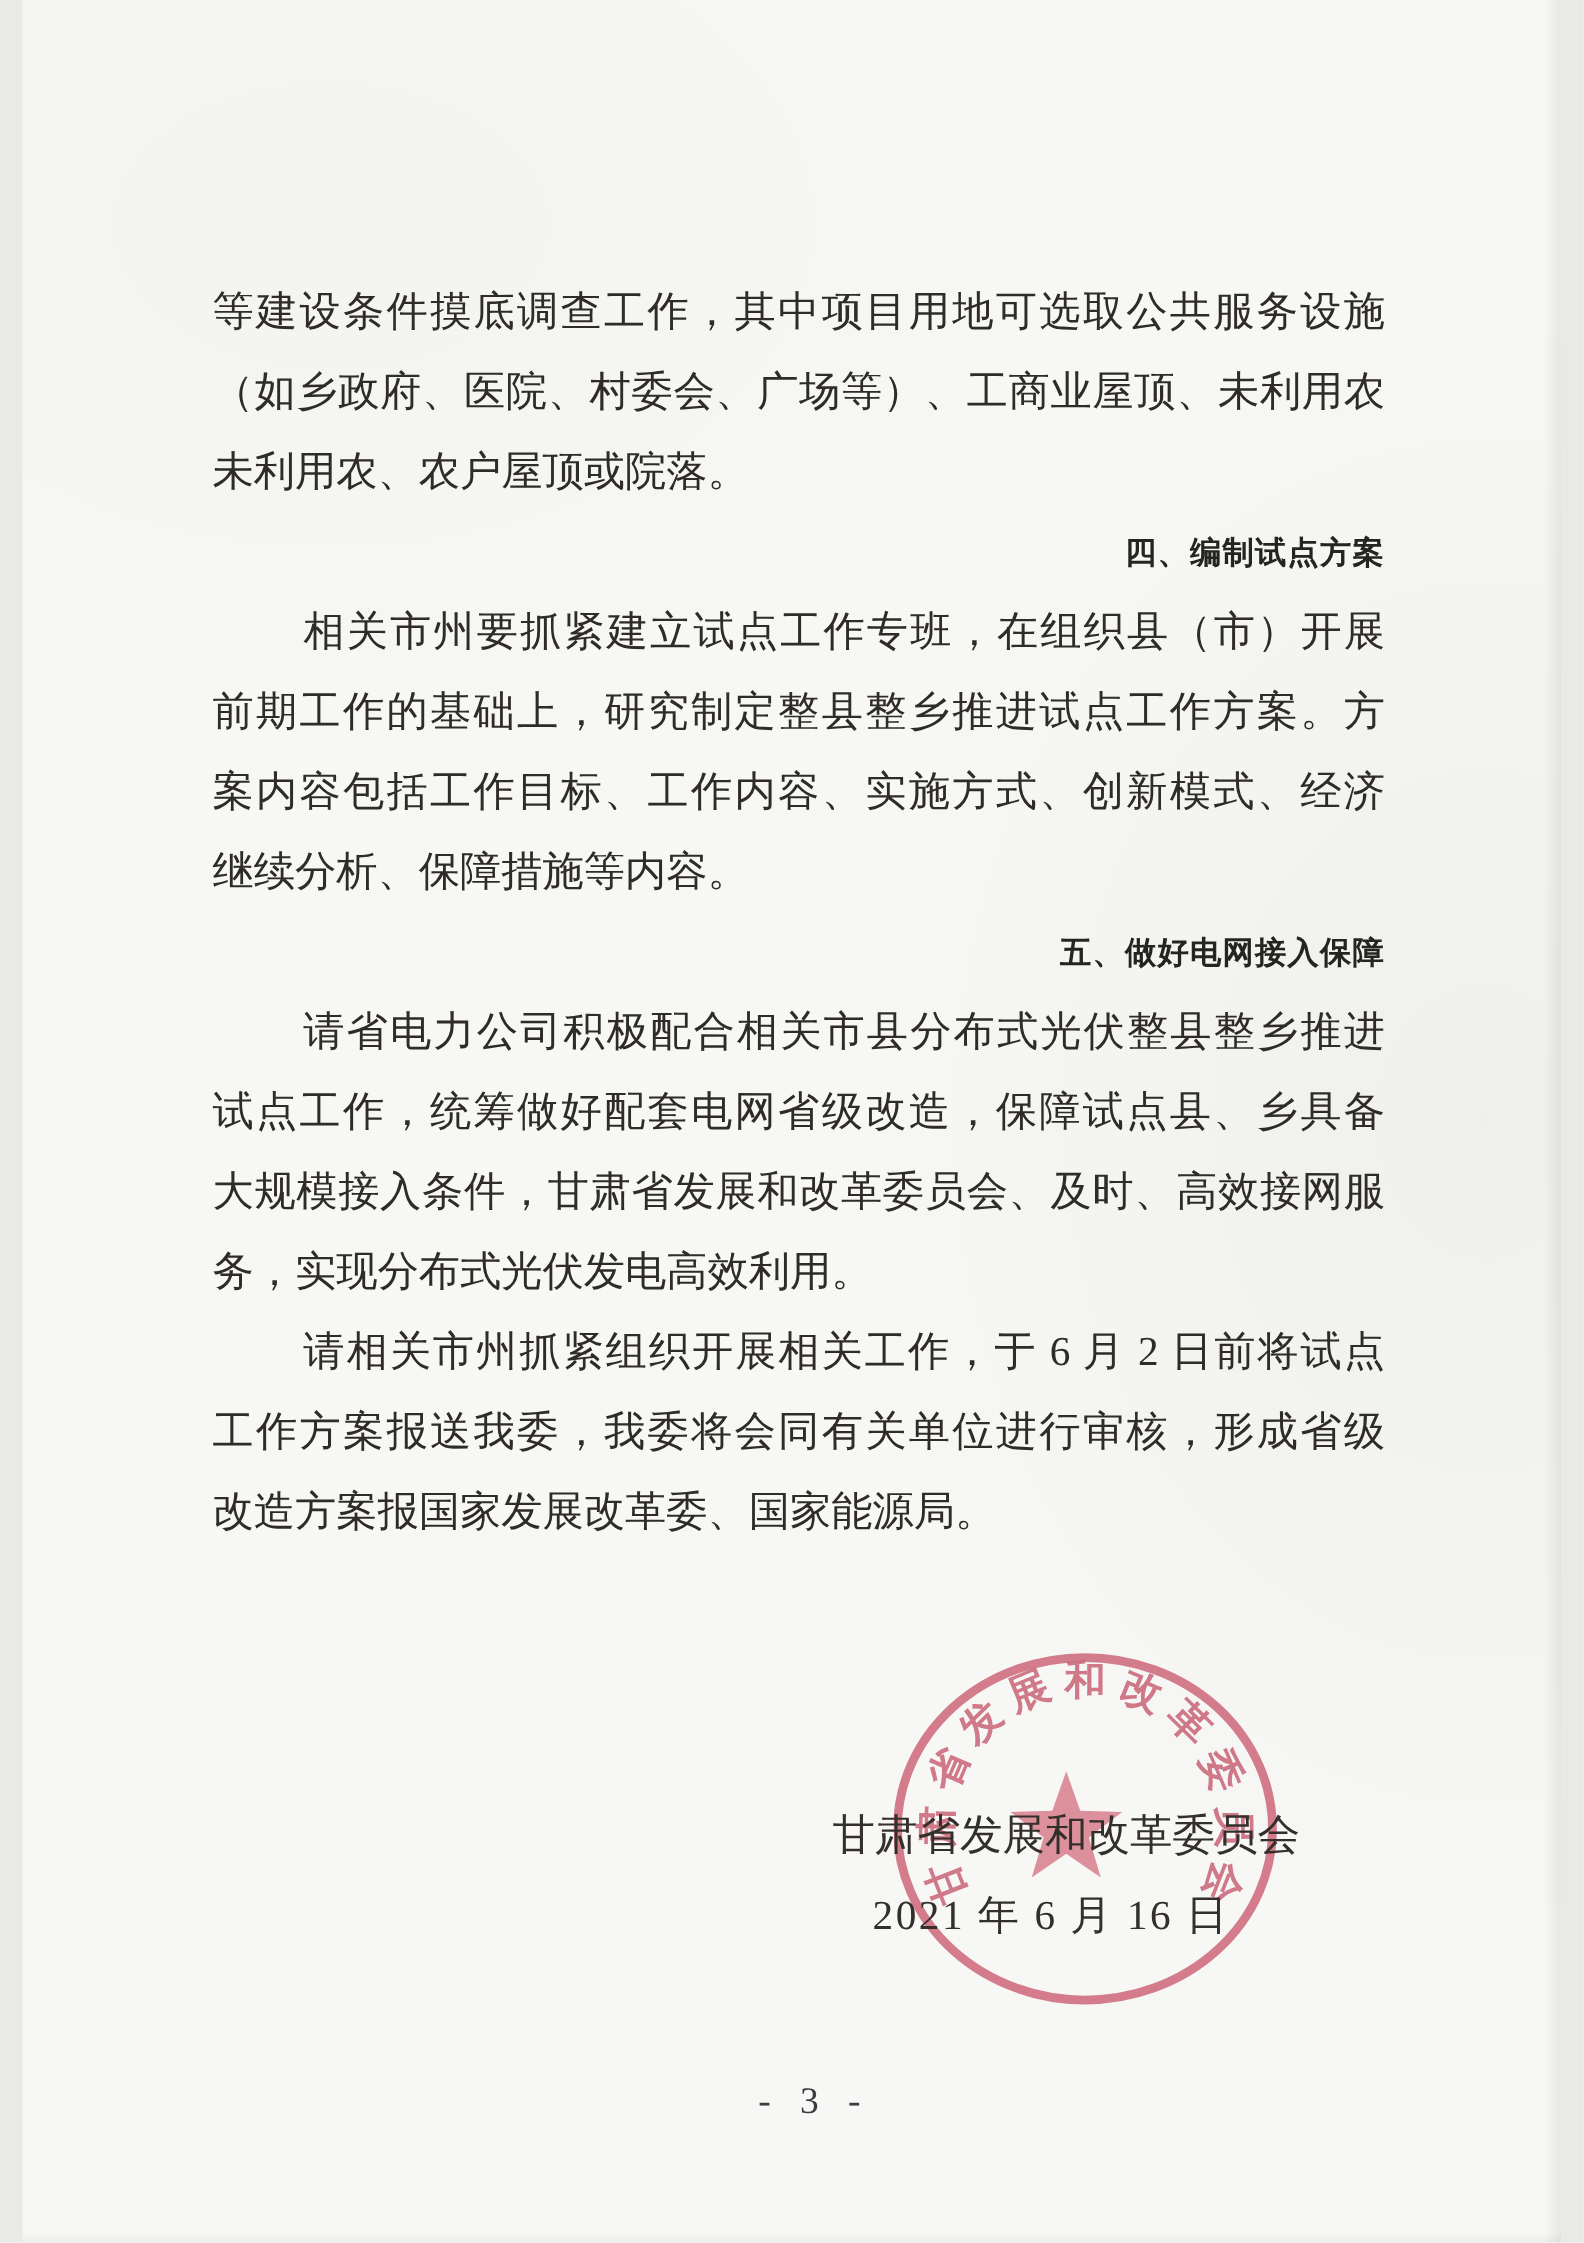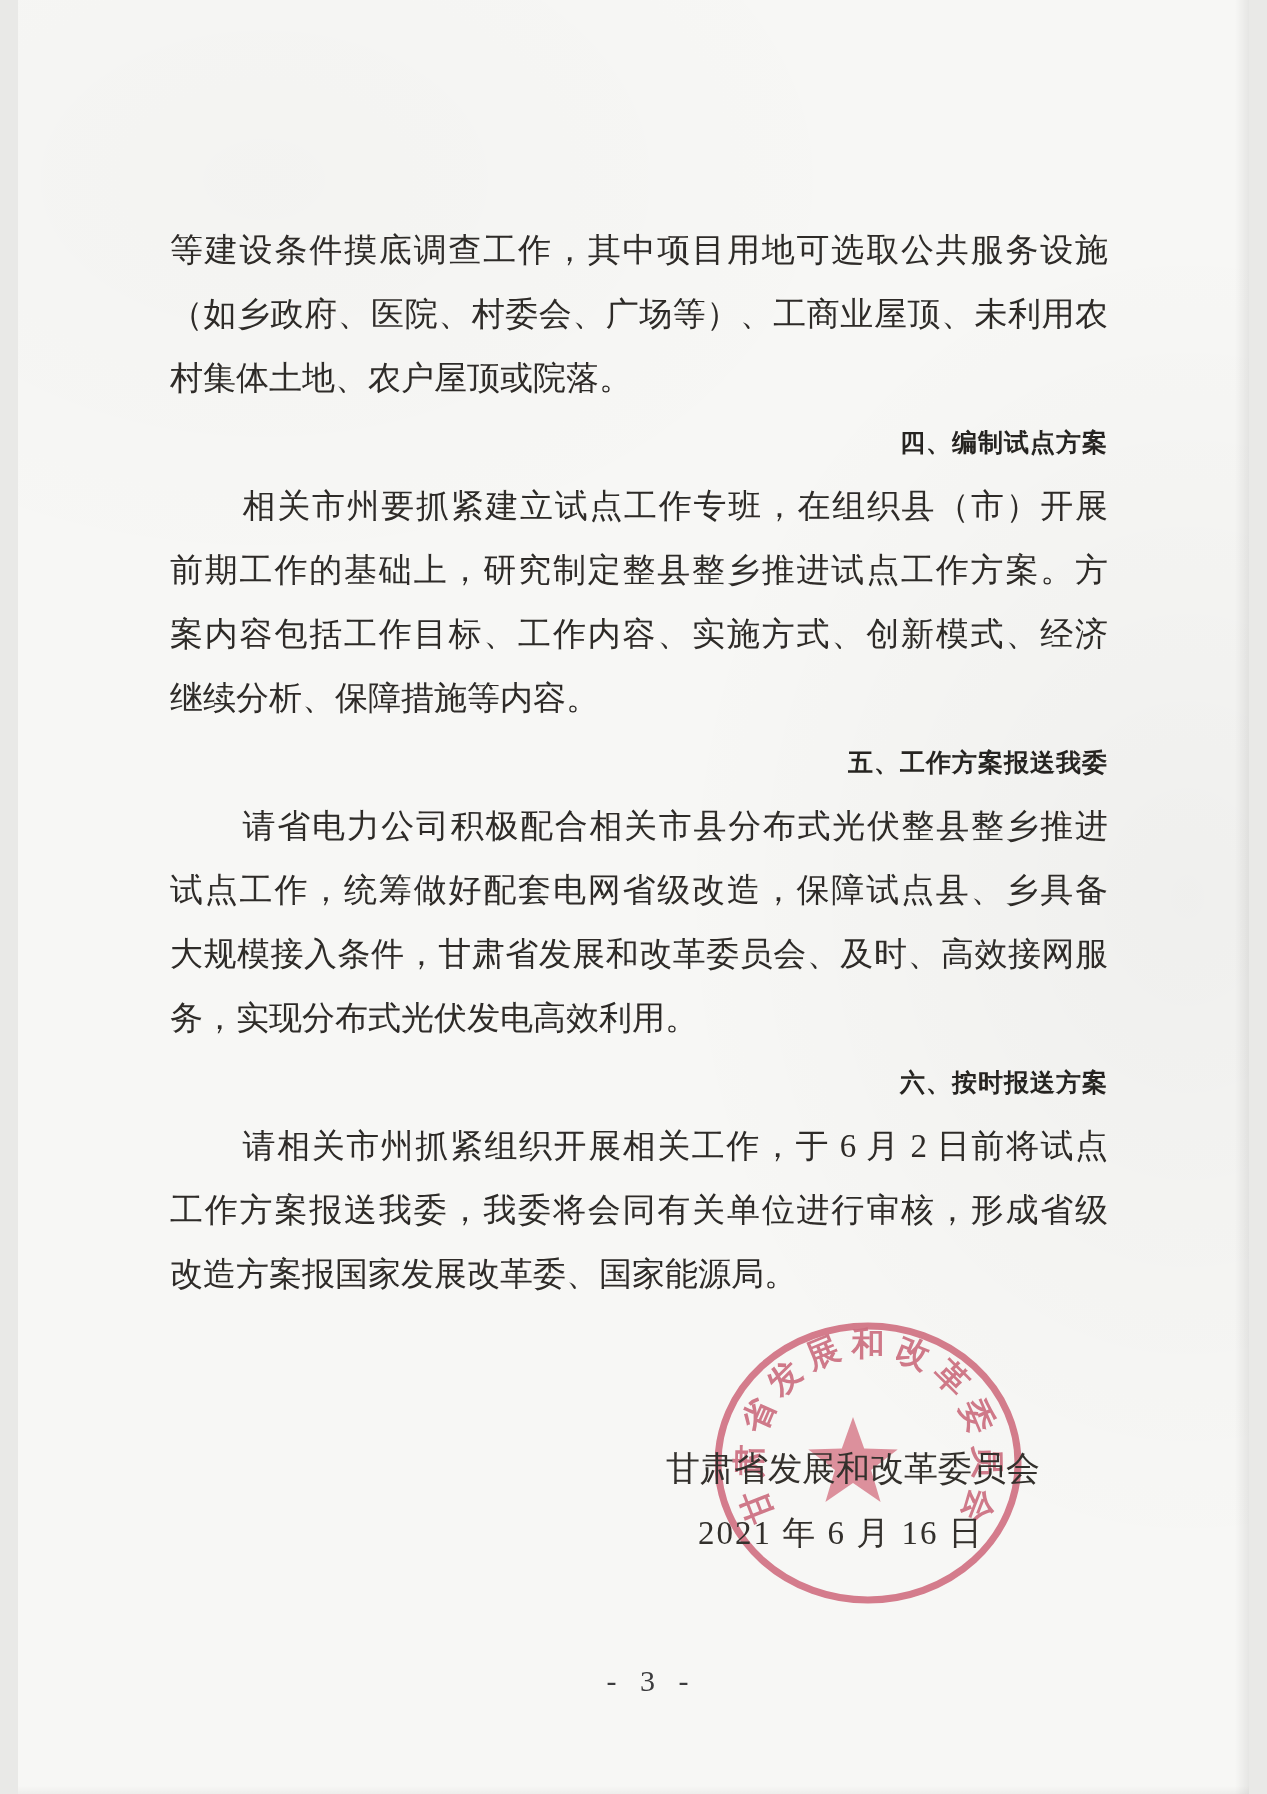--- a/index.html
+++ b/index.html
@@ -100,32 +100,31 @@
   }
 </style>
 </head>
 <body>
 
 <div class="page">
 
   <div class="doc-body">
       <div class="line full">等建设条件摸底调查工作，其中项目用地可选取公共服务设施</div>
       <div class="line full">（如乡政府、医院、村委会、广场等）、工商业屋顶、未利用农</div>
-      <div class="line end">村集体土地、农户屋顶或院落。</div>
+      <div class="line end">未利用农、农户屋顶或院落。</div>
       <div class="line heading">四、编制试点方案</div>
       <div class="line first">相关市州要抓紧建立试点工作专班，在组织县（市）开展</div>
       <div class="line full">前期工作的基础上，研究制定整县整乡推进试点工作方案。方</div>
       <div class="line full">案内容包括工作目标、工作内容、实施方式、创新模式、经济</div>
       <div class="line end">继续分析、保障措施等内容。</div>
-      <div class="line heading">五、工作方案报送我委</div>
+      <div class="line heading">五、做好电网接入保障</div>
       <div class="line first">请省电力公司积极配合相关市县分布式光伏整县整乡推进</div>
       <div class="line full">试点工作，统筹做好配套电网省级改造，保障试点县、乡具备</div>
       <div class="line full">大规模接入条件，甘肃省发展和改革委员会、及时、高效接网服</div>
       <div class="line end">务，实现分布式光伏发电高效利用。</div>
-      <div class="line heading">六、按时报送方案</div>
       <div class="line first">请相关市州抓紧组织开展相关工作，于 6 月 2 日前将试点</div>
       <div class="line full">工作方案报送我委，我委将会同有关单位进行审核，形成省级</div>
       <div class="line end">改造方案报国家发展改革委、国家能源局。</div>
     </div>
 
   <svg class="seal" viewBox="0 0 310 286" xmlns="http://www.w3.org/2000/svg" aria-hidden="true">
     <defs>
       <path id="sealArc" d="M 59.5 196 A 108 108 0 1 1 246.5 196" fill="none"></path>
     </defs>
 

